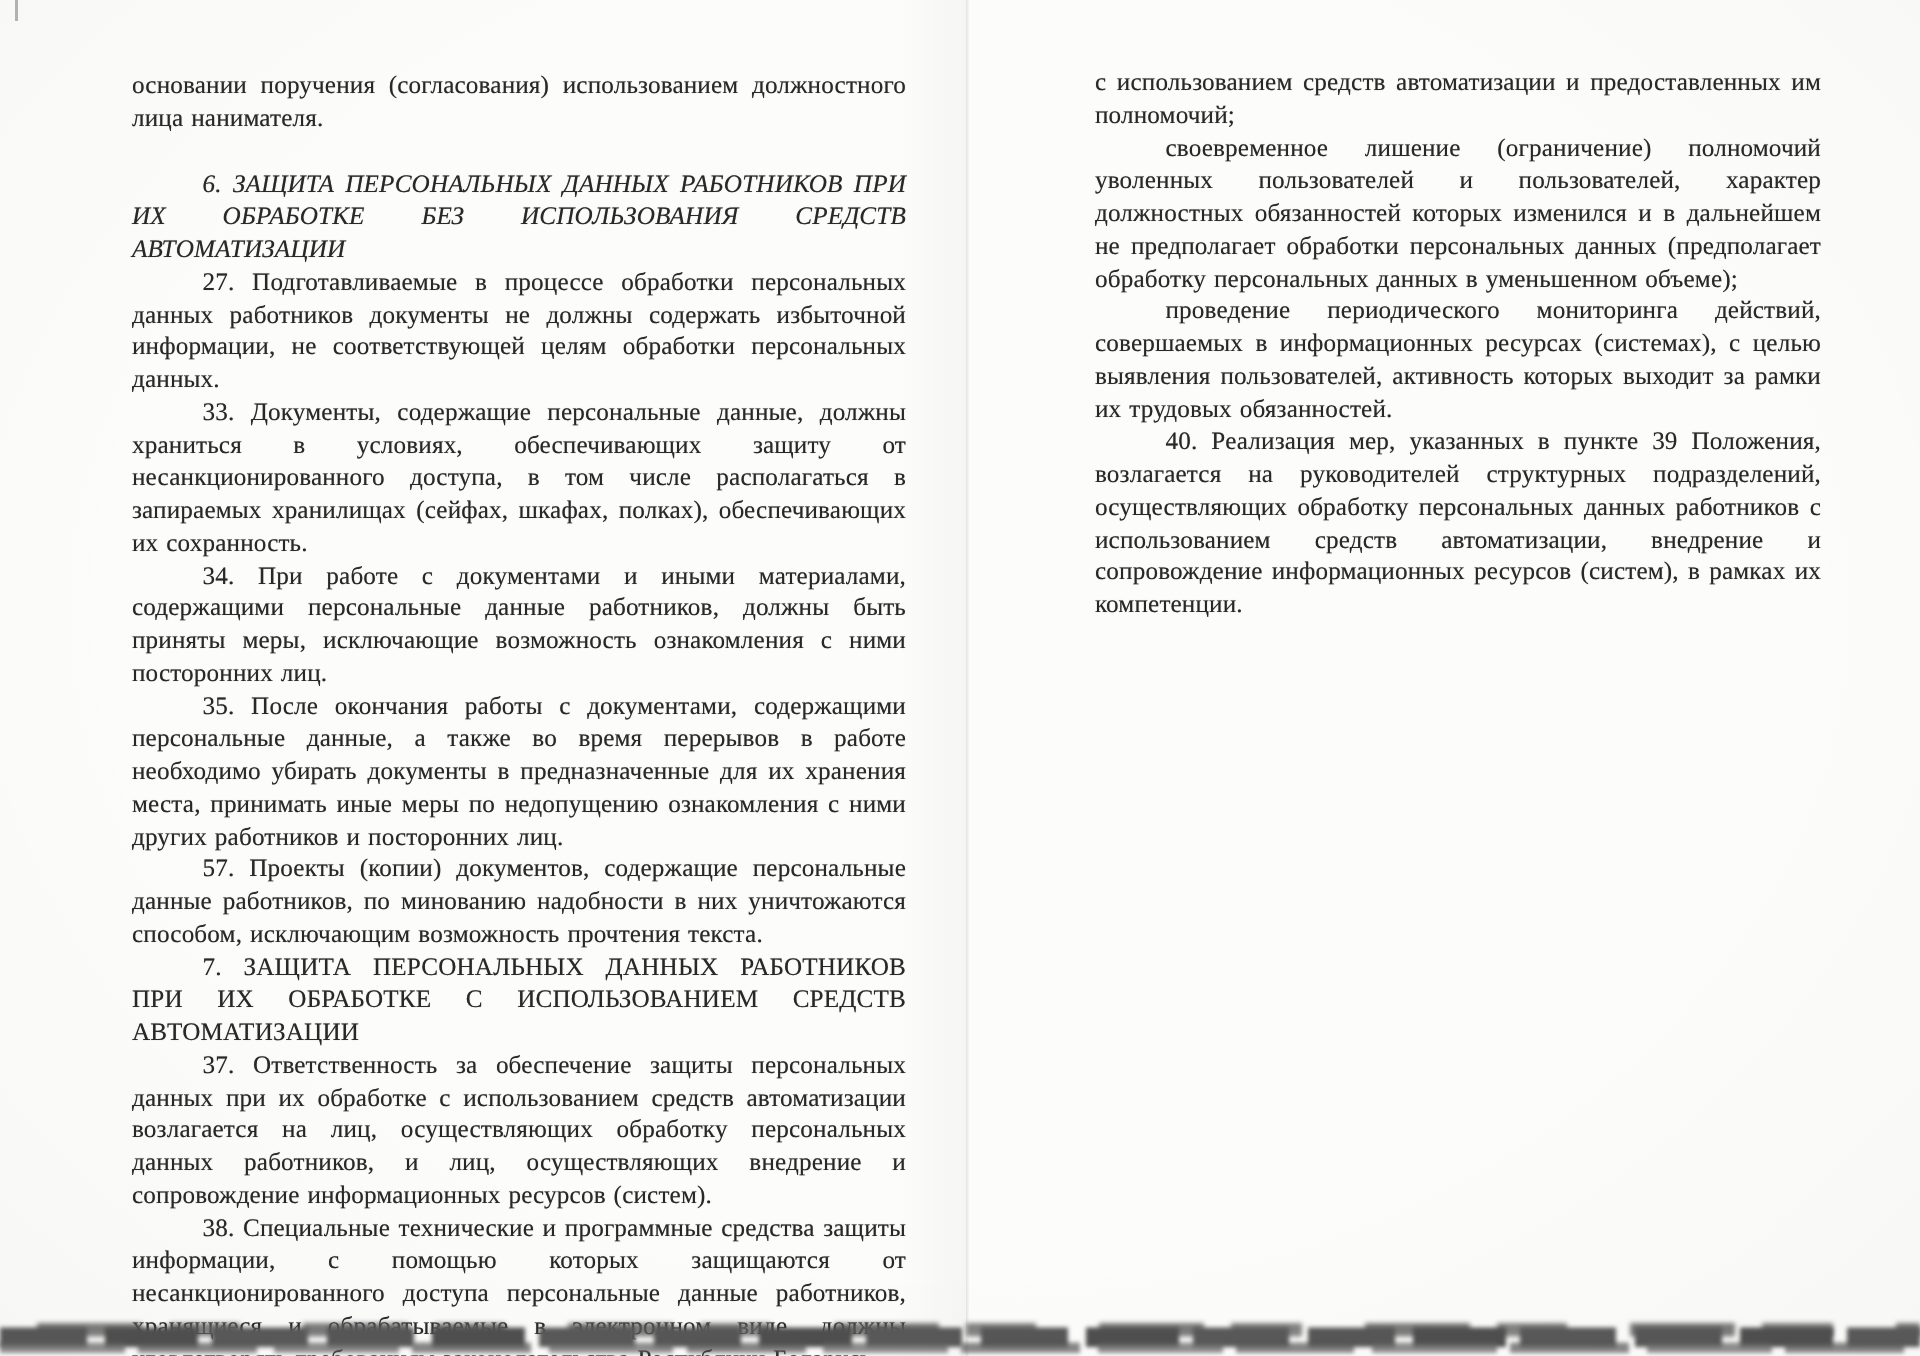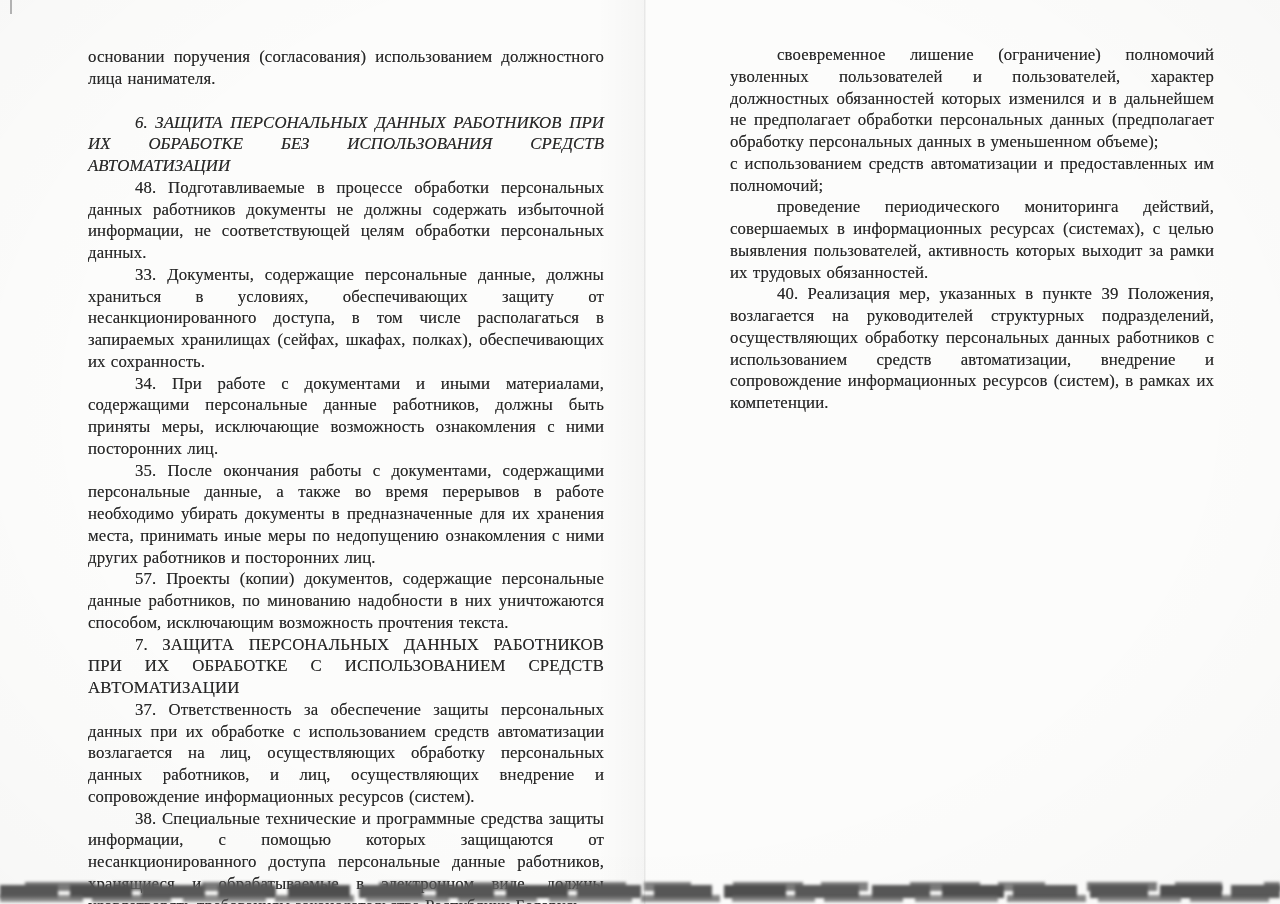--- a/index.html
+++ b/index.html
@@ -130,34 +130,34 @@
 
 <div class="sheet">
 
   <div class="seam-shade"></div>
   <div class="seam-line"></div>
   <div class="corner-mark"></div>
 
   <div class="page page-left">
     <p class="para">основании поручения (согласования) использованием должностного лица нанимателя.</p>
     <p class="para indent gap-before">6. ЗАЩИТА ПЕРСОНАЛЬНЫХ ДАННЫХ РАБОТНИКОВ ПРИ ИХ ОБРАБОТКЕ БЕЗ ИСПОЛЬЗОВАНИЯ СРЕДСТВ АВТОМАТИЗАЦИИ</p>
-    <p class="para indent">48. Подготавливаемые в процессе обработки персональных данных работников документы не должны содержать избыточной информации, не соответствующей целям обработки персональных данных.</p>
+    <p class="para indent">27. Подготавливаемые в процессе обработки персональных данных работников документы не должны содержать избыточной информации, не соответствующей целям обработки персональных данных.</p>
     <p class="para indent">33. Документы, содержащие персональные данные, должны храниться в условиях, обеспечивающих защиту от несанкционированного доступа, в том числе располагаться в запираемых хранилищах (сейфах, шкафах, полках), обеспечивающих их сохранность.</p>
     <p class="para indent">34. При работе с документами и иными материалами, содержащими персональные данные работников, должны быть приняты меры, исключающие возможность ознакомления с ними посторонних лиц.</p>
     <p class="para indent">35. После окончания работы с документами, содержащими персональные данные, а также во время перерывов в работе необходимо убирать документы в предназначенные для их хранения места, принимать иные меры по недопущению ознакомления с ними других работников и посторонних лиц.</p>
     <p class="para indent">57. Проекты (копии) документов, содержащие персональные данные работников, по минованию надобности в них уничтожаются способом, исключающим возможность прочтения текста.</p>
     <p class="para indent">7. ЗАЩИТА ПЕРСОНАЛЬНЫХ ДАННЫХ РАБОТНИКОВ ПРИ ИХ ОБРАБОТКЕ С ИСПОЛЬЗОВАНИЕМ СРЕДСТВ АВТОМАТИЗАЦИИ</p>
     <p class="para indent">37. Ответственность за обеспечение защиты персональных данных при их обработке с использованием средств автоматизации возлагается на лиц, осуществляющих обработку персональных данных работников, и лиц, осуществляющих внедрение и сопровождение информационных ресурсов (систем).</p>
     <p class="para indent">38. Специальные технические и программные средства защиты информации, с помощью которых защищаются от несанкционированного доступа персональные данные работников, хранящиеся и обрабатываемые в электронном виде, должны удовлетворять требованиям законодательства Республики Беларусь.</p>
 
   </div>
 
   <div class="page page-right">
+    <p class="para">с использованием средств автоматизации и предоставленных им полномочий;</p>
     <p class="para indent">своевременное лишение (ограничение) полномочий уволенных пользователей и пользователей, характер должностных обязанностей которых изменился и в дальнейшем не предполагает обработки персональных данных (предполагает обработку персональных данных в уменьшенном объеме);</p>
-    <p class="para">с использованием средств автоматизации и предоставленных им полномочий;</p>
     <p class="para indent">проведение периодического мониторинга действий, совершаемых в информационных ресурсах (системах), с целью выявления пользователей, активность которых выходит за рамки их трудовых обязанностей.</p>
     <p class="para indent">40. Реализация мер, указанных в пункте 39 Положения, возлагается на руководителей структурных подразделений, осуществляющих обработку персональных данных работников с использованием средств автоматизации, внедрение и сопровождение информационных ресурсов (систем), в рамках их компетенции.</p>
   </div>
 
   <div class="scan-edge">
     <div class="strip strip2"></div>
     <div class="strip strip1"></div>
     <div class="strip strip3"></div>
   </div>
 

